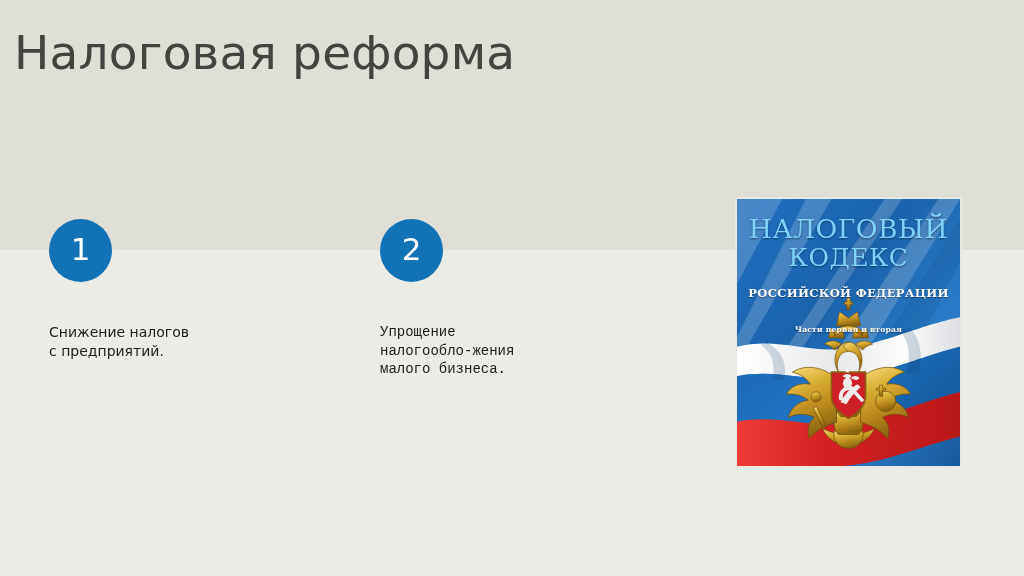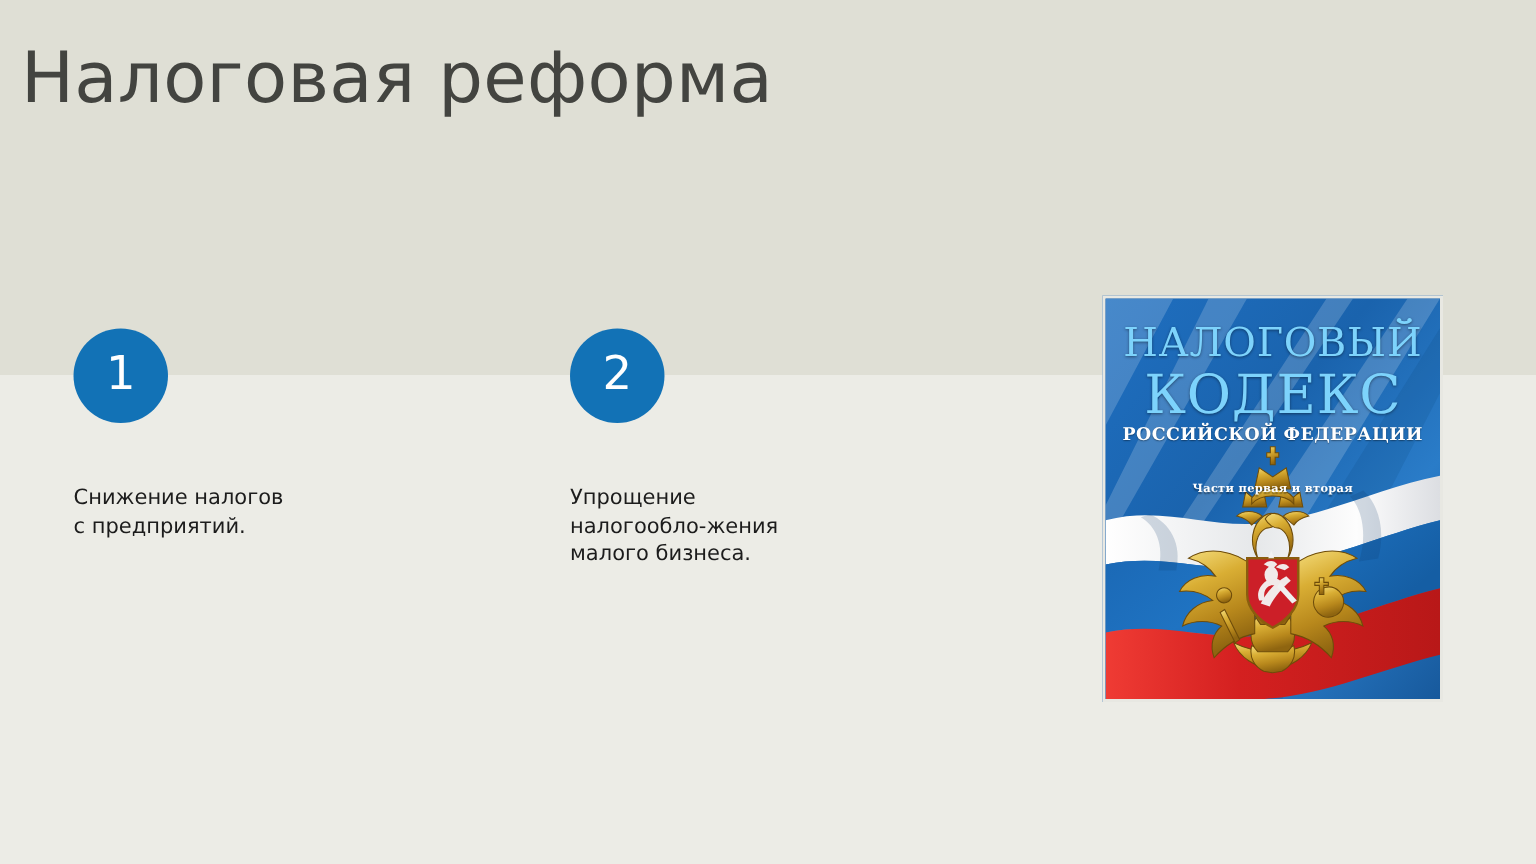--- a/index.html
+++ b/index.html
@@ -79,21 +79,21 @@
   }
 
   .item-text {
     margin-top: 41px;
     font-size: 14px;
     line-height: 1.33;
     color: #1c1c1c;
     width: 250px;
     white-space: pre-line;
   }
-  #item-2 .item-text { width: 260px; }
+  #item-2 .item-text { width: 260px; font-family: Liberation Mono, monospace; }
 
   
   #book {
     position: absolute;
     left: 735px;
     top: 197px;
     width: 227px;
     height: 271px;
     background: #1b63ad;
     overflow: hidden;
@@ -119,27 +119,28 @@
   }
   .bk-l1, .bk-l2 {
     font-family: "DejaVu Serif", "Liberation Serif", serif;
     font-weight: 400;
     color: #7dd3fc;
     letter-spacing: 0.5px;
     text-shadow: 0 1px 2px rgba(0,0,0,0.45);
     line-height: 1.04;
   }
   .bk-l1 { font-size: 26.5px; }
-  .bk-l2 { font-size: 36px; margin-top: 2px; }
+  .bk-l2 { font-size: 25px; margin-top: 2px; }
   .bk-l3 {
     font-family: "DejaVu Serif", "Liberation Serif", serif;
     font-weight: 700;
     color: #ffffff;
     font-size: 11.6px;
     letter-spacing: 0.3px;
+    margin-top: 15px;
     text-shadow: 0 1px 1px rgba(0,0,0,0.4);
   }
   .bk-l4 {
     font-family: "DejaVu Serif", "Liberation Serif", serif;
     font-weight: 700;
     color: #ffffff;
     font-size: 7.6px;
     letter-spacing: 0.2px;
     margin-top: 25px;
     text-shadow: 0 1px 1px rgba(0,0,0,0.4);

